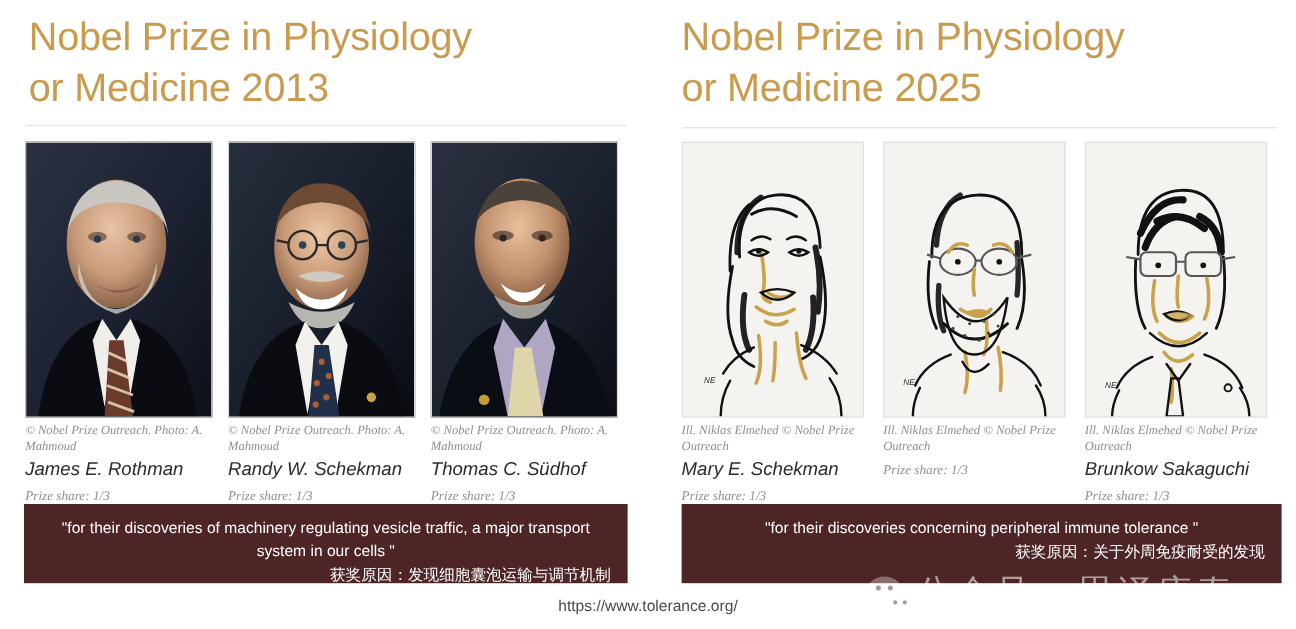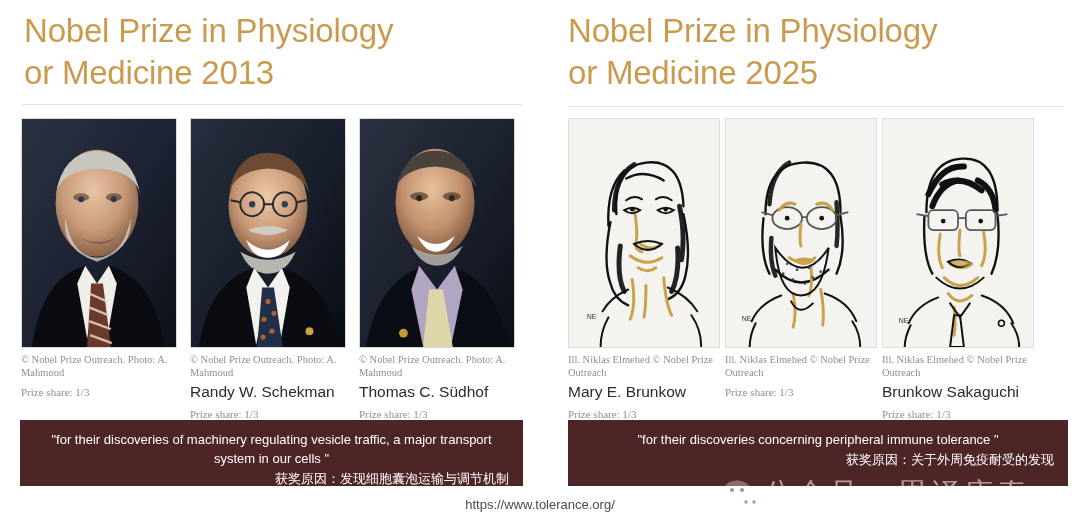--- a/index.html
+++ b/index.html
@@ -34,21 +34,21 @@
     height:1px;
     background:#e2e2e2;
   }
   .panel-left  .divider { left:22px; top:104px; width:500px; }
   .panel-right .divider { left:28px; top:106px; width:496px; }
 
   
   .cards { position:absolute; top:118px; display:flex; }
   .panel-left  .cards { left:21px; gap:13px; }
 
-  .card { width:156px; }
+  .card { width:156px;font-style:italic; }
 
   .portrait {
     width:100%; height:230px;
     border:1px solid #d8d8d8;
     position:relative;
     overflow:hidden;
     background:#1b1f28;
   }
   .portrait svg { display:block; width:100%; height:100%; }
 
@@ -164,20 +164,21 @@
             <path d="M70 166 l12 0 l8 64 l-24 0z" fill="#6b3a2c"></path>
             <g stroke="#e8d9bd" stroke-width="2.4" opacity=".85">
               <line x1="68" y1="176" x2="86" y2="184"></line>
                 <line x1="68" y1="190" x2="88" y2="198"></line>
               <line x1="68" y1="204" x2="90" y2="212"></line>
                 <line x1="69" y1="218" x2="91" y2="226"></line>
             </g>
           </svg>
         </div>
         <div class="credit">© Nobel Prize Outreach. Photo: A. Mahmoud</div>
+        <div class="lname">James E. Rothman</div>
         <div class="share">Prize share: 1/3</div>
       </div>
 
       <div class="card">
         <div class="portrait">
           <svg viewBox="0 0 156 230" preserveAspectRatio="none">
             <defs>
               <linearGradient id="bgB" x1="0" y1="0" x2="1" y2="1">
                 <stop offset="0%" stop-color="#262e3d"></stop>
                   <stop offset="60%" stop-color="#161c28"></stop>
@@ -266,21 +267,21 @@
       <span class="cn">获奖原因：发现细胞囊泡运输与调节机制</span>
     </div>
   </div>
 
   <div class="panel panel-right">
     <div class="title">Nobel Prize in Physiology
 or Medicine 2025</div>
     <div class="divider"></div>
   </div>
 
-  <div class="cards" style="left:568px; gap:5px;justify-content:center;">
+  <div class="cards" style="left:568px; gap:16px;justify-content:center;">
 
     <div class="card" style="width:152px;">
       <div class="portrait illus">
         <svg viewBox="0 0 152 230" preserveAspectRatio="none">
           <rect width="152" height="230" fill="#f4f3f0"></rect>
           <g fill="none" stroke="#111" stroke-width="2.4" stroke-linecap="round">
             <path d="M48 96 q-4 -48 30 -52 q36 -4 38 44"></path>
             <path d="M40 108 q-2 -40 16 -56"></path>
             <path d="M116 96 q8 38 2 62 q-4 18 -18 24"></path>
             <path d="M42 104 q-8 40 0 62 q4 16 18 22"></path>
@@ -311,21 +312,21 @@
             <path d="M100 170 q20 8 30 24"></path>
             <path d="M40 200 q-8 14 -8 30"></path>
             <path d="M124 198 q10 14 10 32"></path>
           </g>
           <circle cx="64" cy="91" r="2.2" fill="#111"></circle>
             <circle cx="98" cy="91" r="2.2" fill="#111"></circle>
           <text x="18" y="202" font-family="Liberation Sans, sans-serif" font-size="7" fill="#333">NE</text>
         </svg>
       </div>
       <div class="credit">Ill. Niklas Elmehed © Nobel Prize Outreach</div>
-      <div class="lname">Mary E. Brunkow</div>
+      <div class="lname">Mary E. Schekman</div>
       <div class="share">Prize share: 1/3</div>
     </div>
 
     <div class="card" style="width:152px;">
       <div class="portrait illus">
         <svg viewBox="0 0 152 230" preserveAspectRatio="none">
           <rect width="152" height="230" fill="#f4f3f0"></rect>
           <g fill="none" stroke="#111" stroke-width="2.4" stroke-linecap="round">
             <path d="M40 96 q0 -50 38 -52 q38 -2 38 50"></path>
             <path d="M38 100 q-4 36 6 56"></path>

